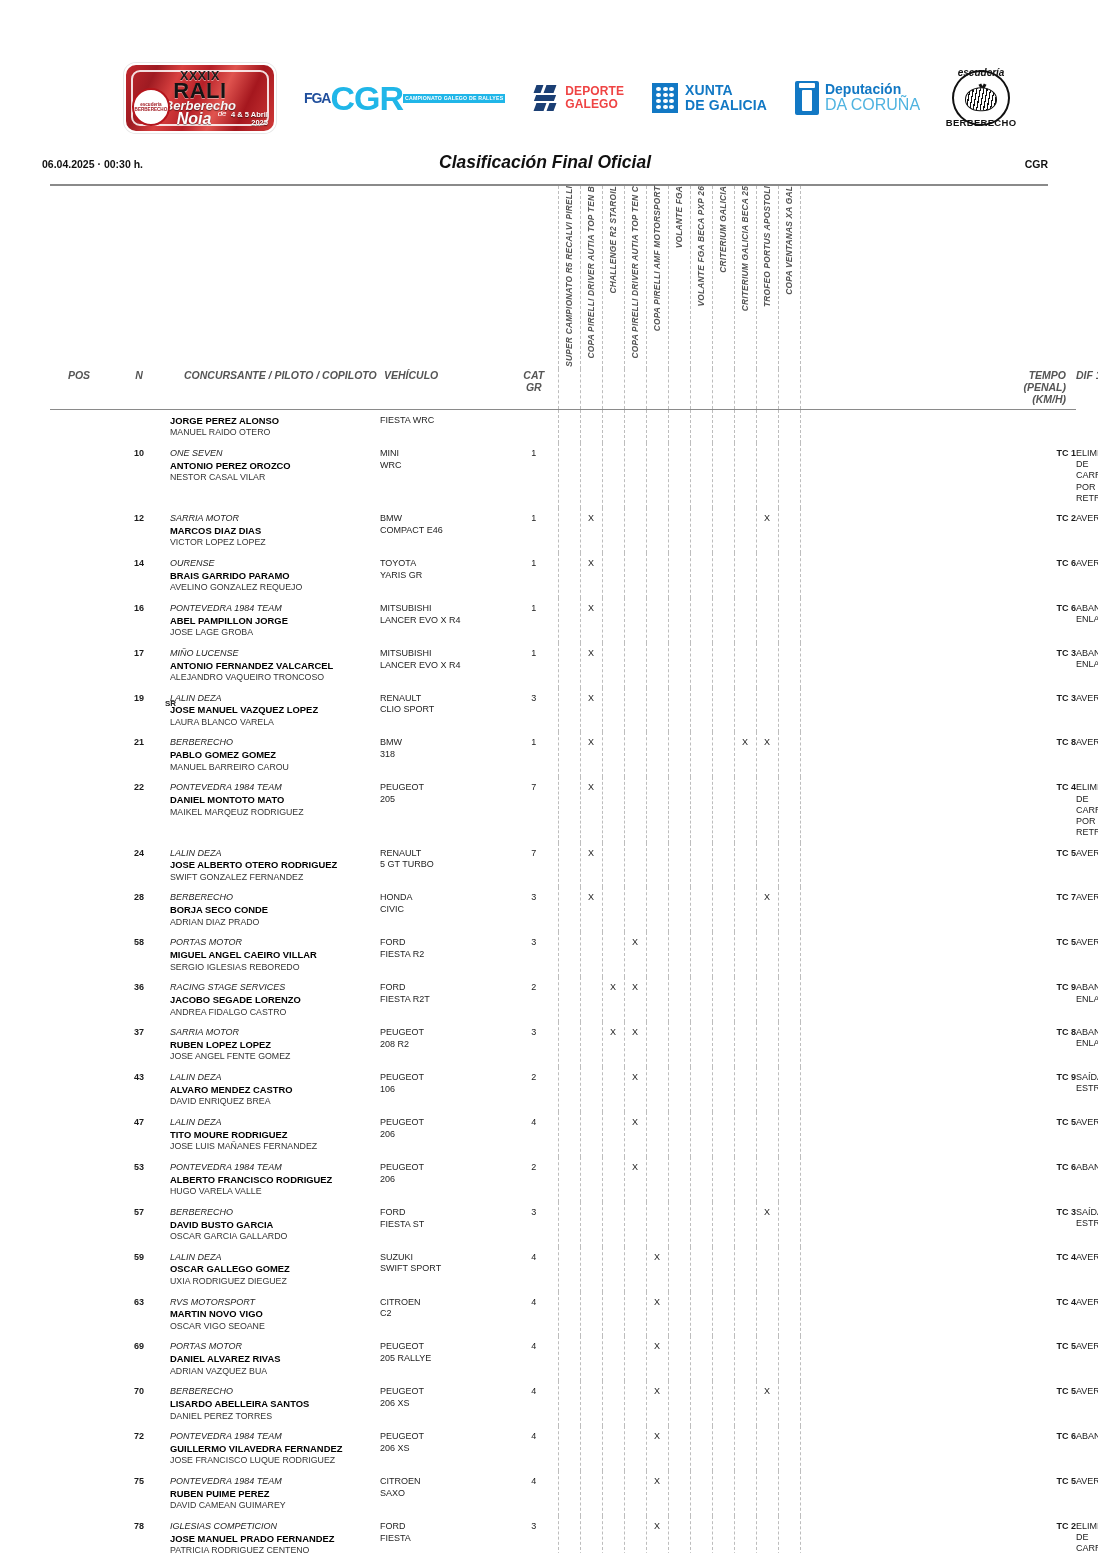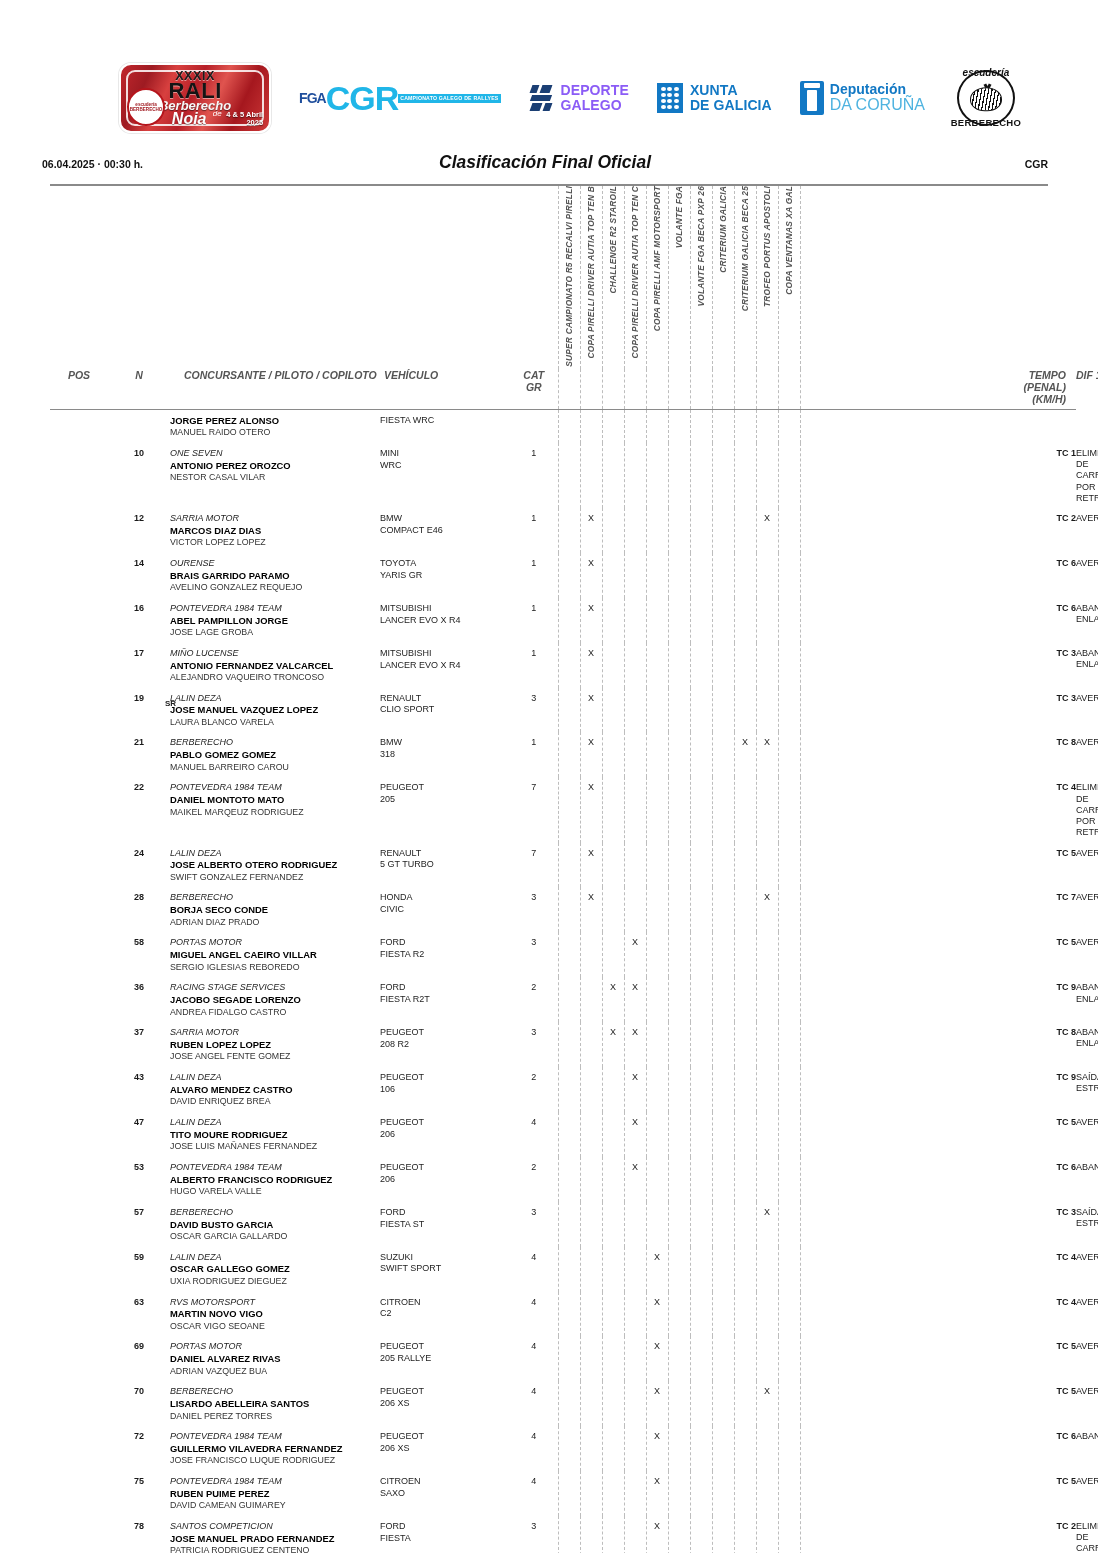--- a/index.html
+++ b/index.html
@@ -105,21 +105,21 @@
   
   .dep-logo{flex:none;display:flex;align-items:center;gap:7px;}
   .dep-logo .mark{
     width:25px;height:30px;flex:none;position:relative;overflow:hidden;
   }
   .dep-logo .mark i{
     position:absolute;background:#1b3f74;display:block;
     transform:skewX(-20deg);
   }
   .dep-logo .txt{
-    font-weight:bold;font-size:14px;color:#8b5cf6;line-height:1.06;letter-spacing:.1px;
+    font-weight:bold;font-size:12px;color:#ef4444;line-height:1.06;letter-spacing:.1px;
   }
 
   
   .xunta-logo{flex:none;display:flex;align-items:center;gap:7px;}
   .xunta-logo .shield{
     width:26px;height:30px;flex:none;background:#1278c4;position:relative;
   }
   .xunta-logo .shield .dots{
     position:absolute;inset:4px;
     display:grid;grid-template-columns:repeat(3,1fr);grid-template-rows:repeat(4,1fr);
@@ -1179,21 +1179,21 @@
             <td class="cup"></td>
             <td class="cup"></td>
             <td class="cup-end"></td>
             <td class="tempo">TC 5</td>
             <td class="dif">AVERIA</td>
           </tr>
           <tr class="entry">
             <td class="pos"></td>
             <td class="n">78</td>
             <td class="team">
-              <div class="t1">SANTOS COMPETICION</div>
+              <div class="t1">IGLESIAS COMPETICION</div>
               <div class="t2">JOSE MANUEL PRADO FERNANDEZ</div>
               <div class="t3">PATRICIA RODRIGUEZ CENTENO</div>
             </td>
             <td class="veh">
               <div class="v1">FORD</div>
               <div class="v2">FIESTA</div>
             </td>
             <td class="cat">3</td>
             <td class="cup first"></td>
             <td class="cup"></td>

